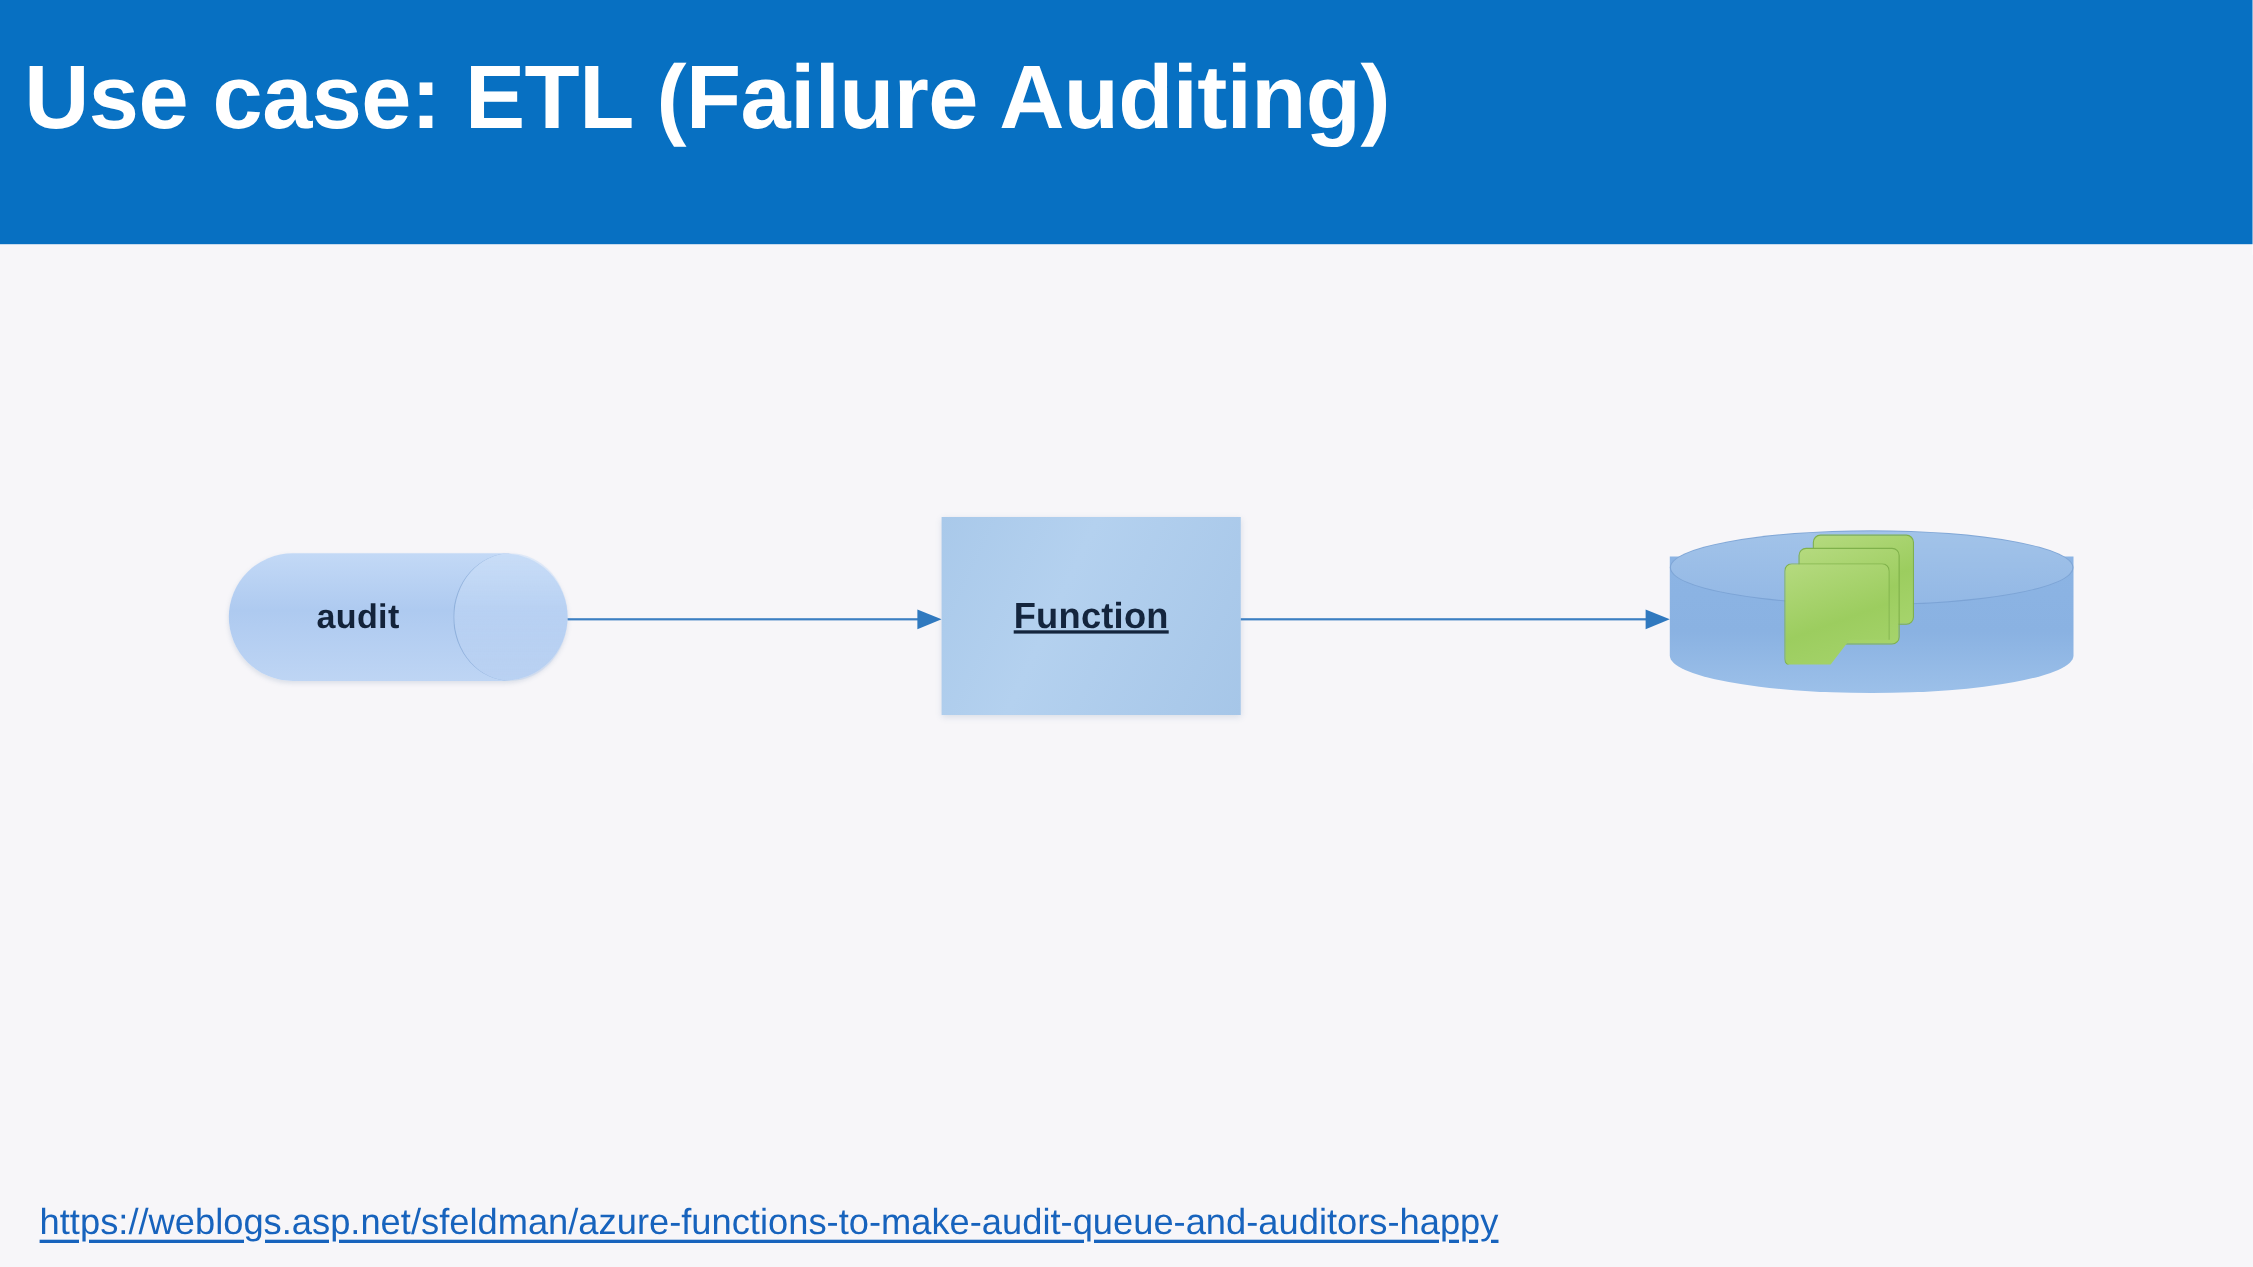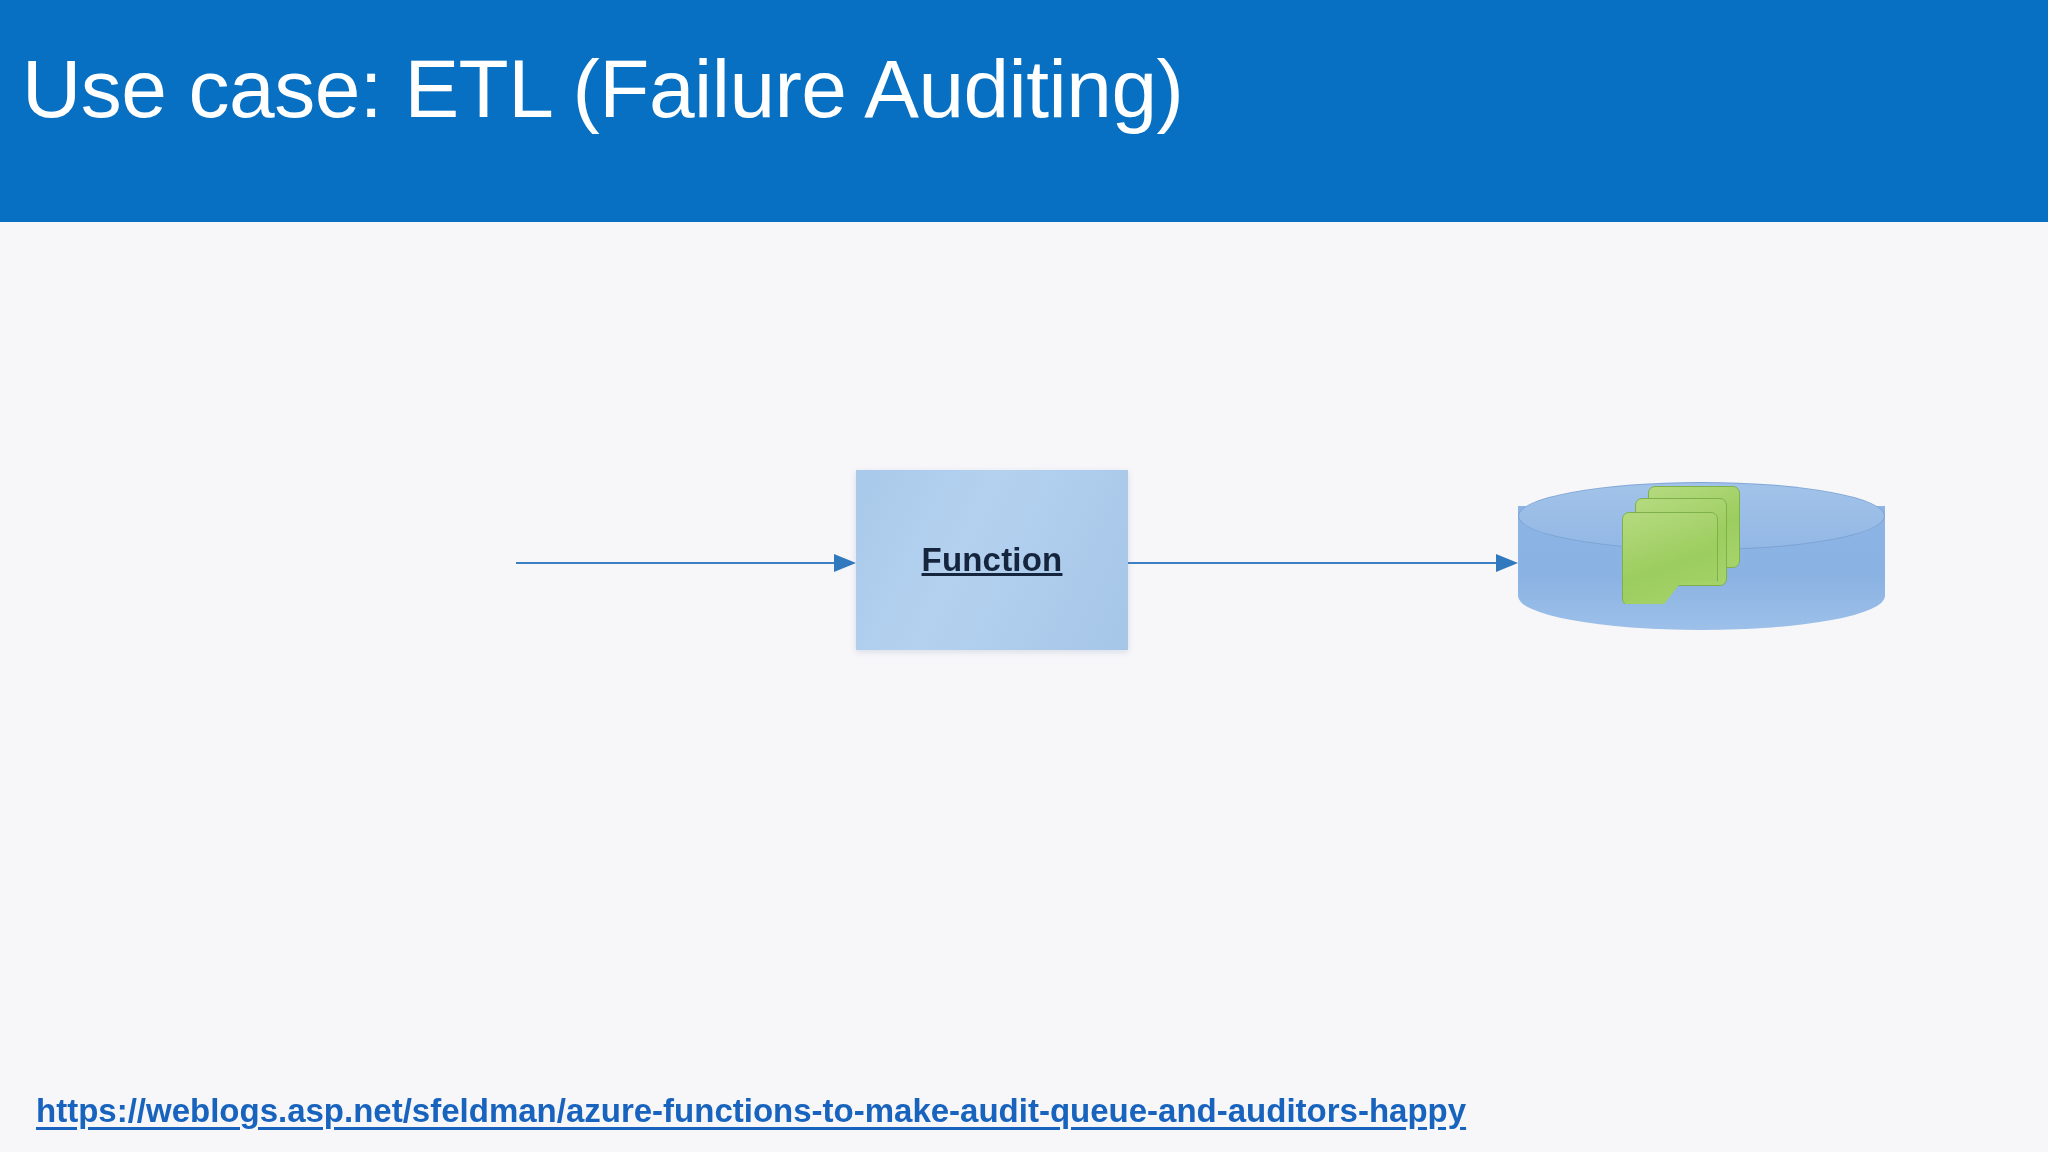--- a/index.html
+++ b/index.html
@@ -25,21 +25,21 @@
     width: 2048px;
     height: 222px;
     background: #0770c2;
   }
   .title-text {
     position: absolute;
     left: 22px;
     top: 42px;
     font-family: "Liberation Sans", sans-serif;
     font-size: 82px;
-    font-weight: 400;
+    font-weight: 700;
     color: #ffffff;
     letter-spacing: -0.5px;
     white-space: nowrap;
     line-height: 1.15;
   }
   
   .diagram {
     position: absolute;
     left: 0;
     top: 222px;
@@ -203,39 +203,44 @@
   }
   .arrow-1 { left: 516px; top: 339px; width: 340px; }
   .arrow-2 { left: 1128px; top: 339px; width: 390px; }
   
   .source-link {
     position: absolute;
     left: 36px;
     top: 1092px;
     font-family: "Liberation Sans", sans-serif;
     font-size: 33px;
-    font-weight: 700;
+    font-weight: 400;
     color: #1763bd;
     text-decoration: underline;
     text-underline-offset: 5px;
     white-space: nowrap;
     cursor: pointer;
   }
 </style>
 </head>
 <body>
 
 <div class="slide">
 
   <div class="title-band">
     <div class="title-text">Use case: ETL (Failure Auditing)</div>
   </div>
 
   <div class="diagram">
 
+    <div class="queue-shape">
+      <div class="queue-body"></div>
+      <div class="queue-arc"></div>
+      <div class="queue-label">audit</div>
+    </div>
 
     <div class="arrow arrow-1">
       <div class="arrow-line"></div>
       <div class="arrow-head"></div>
     </div>
 
     <div class="function-shape">
       <div class="function-label">Function</div>
     </div>
 

